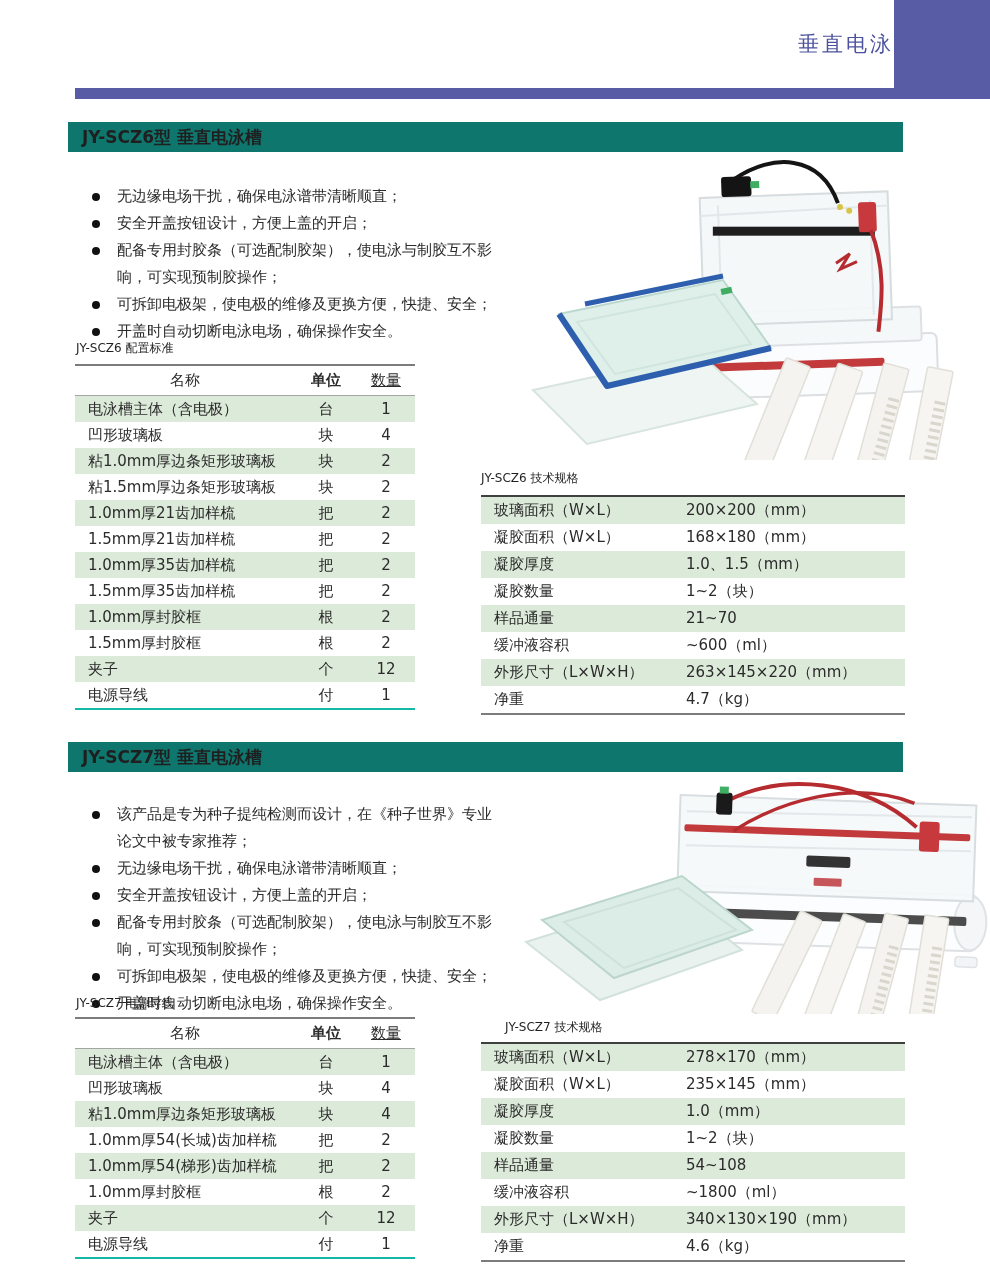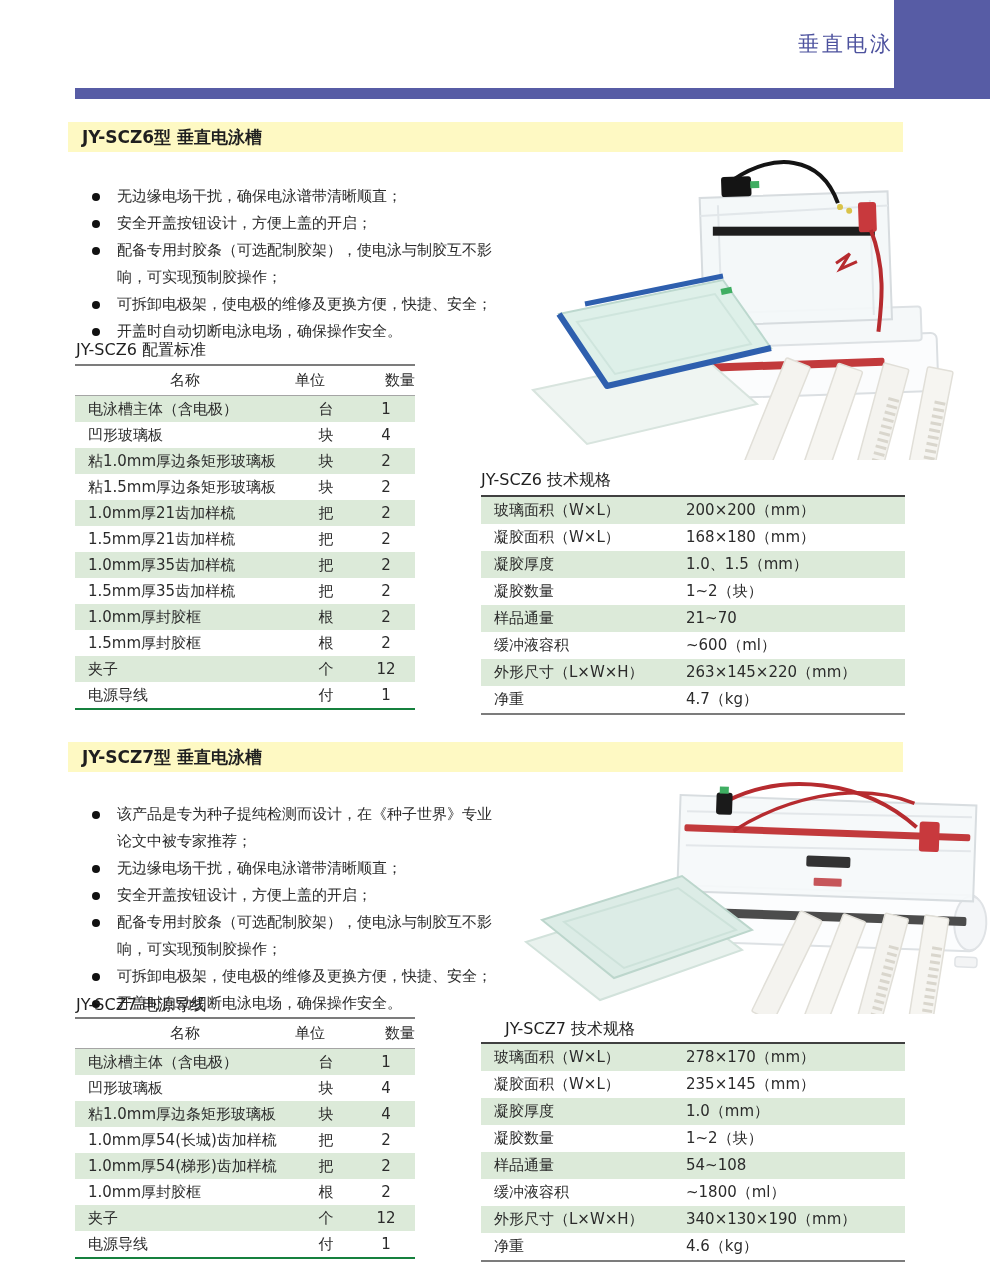--- a/index.html
+++ b/index.html
@@ -5,45 +5,45 @@
   html,body{margin:0;padding:0;background:#ffffff;}
   .page{position:relative;width:990px;height:1277px;background:#fff;overflow:hidden;
         font-family:"DejaVu Sans","Liberation Sans",sans-serif;color:#333;padding-left:8px;}
 
   
   .corner-block{position:absolute;left:894px;top:0;width:96px;height:89px;background:#575ca5;}
   .header-bar{position:absolute;left:75px;top:88px;width:915px;height:11px;background:#575ca5;}
   .header-title{position:absolute;top:30px;right:104px;font-size:21px;letter-spacing:3px;color:#4d529e;}
 
   
-  .sec-bar{position:absolute;left:68px;width:835px;height:30px;background:#fef9c3;
+  .sec-bar{position:absolute;left:68px;width:835px;height:30px;background:#0f766e;
            font-size:17px;font-weight:bold;line-height:30px;padding-left:14px;
            box-sizing:border-box;color:#1f1f1f;}
   #sec1-bar{top:122px;} #sec2-bar{top:742px;}
 
   
   .features{position:absolute;left:76px;width:406px;margin:14px;padding:0;list-style:none;
             font-size:15px;line-height:27px;color:#2b2b2b;}
   #features1{top:169px;} #features2{top:787px;}
   .features li{position:relative;padding-left:27px;}
   .features li .dot{position:absolute;left:2px;top:10px;width:8px;height:8px;border-radius:50%;background:#111;}
 
   
-  .tbl-title{position:absolute;font-size:16px;color:#1f1f1f;}
+  .tbl-title{position:absolute;font-size:12px;color:#1f1f1f;}
   #cfg1-title{left:76px;top:340px;} #spec1-title{left:481px;top:470px;}
   #cfg2-title{left:76px;top:995px;} #spec2-title{left:481px;top:1019px;margin-left:24px;}
 
   
-  .cfg{position:absolute;width:340px;border-top:2px solid #7c7c7c;border-bottom:2px solid #15803d;
+  .cfg{position:absolute;width:340px;border-top:2px solid #7c7c7c;border-bottom:2px solid #14b8a6;
        font-size:15px;color:#2b2b2b;box-sizing:border-box;}
   #cfg1{left:75px;top:364px;} #cfg2{left:75px;top:1017px;}
   .cfg-head{display:flex;height:29px;line-height:29px;border-bottom:1px solid #a5a5a5;}
   .cfg-head .h-name{flex:1;text-align:center;}
-  .cfg-head .h-unit{width:62px;}
-  .cfg-head .h-qty{width:58px;text-align:right;}
+  .cfg-head .h-unit{width:62px;text-align:center;font-weight:bold;}
+  .cfg-head .h-qty{width:58px;text-align:center;text-decoration:underline;}
   .cfg-rows .cfg-row{display:flex;height:26px;line-height:26px;}
   .cfg-rows .cfg-row:nth-child(odd){background:#dcead9;}
   .cfg-row .c-name{flex:1;padding-left:13px;white-space:nowrap;overflow:hidden;}
   .cfg-row .c-unit{width:62px;text-align:center;}
   .cfg-row .c-qty{width:58px;text-align:center;}
 
   
   .spec{position:absolute;width:424px;border-top:2px solid #404040;border-bottom:2px solid #7c7c7c;
         font-size:15px;color:#2b2b2b;box-sizing:border-box;}
   #spec1{left:481px;top:495px;} #spec2{left:481px;top:1042px;}

